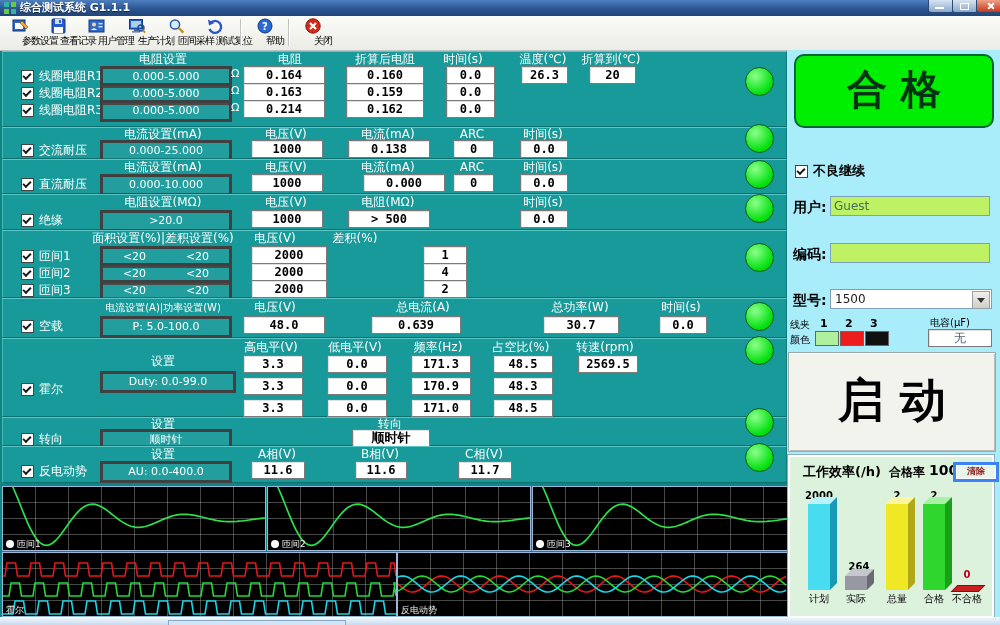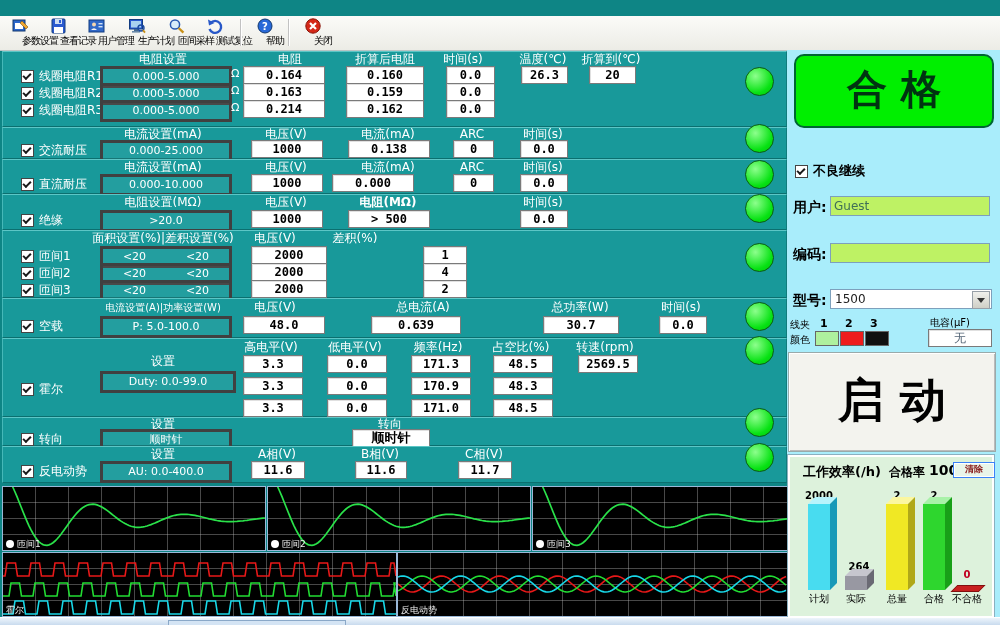--- a/index.html
+++ b/index.html
@@ -68,40 +68,59 @@
   .smalltxt{position:absolute;color:#000;font-size:11px;font-weight:bold;white-space:nowrap;}
   .swatch{position:absolute;width:22px;height:13px;border:1px solid #666;}
   .startbtn{position:absolute;left:1px;top:302px;width:206px;height:98px;background:linear-gradient(#fbfbf8,#ededе6);
     background:#f3f3ee;border:1px solid #9aa;box-shadow:inset 1px 1px 0 #fff, inset -1px -1px 0 #bbb;
     color:#000;font-size:46px;font-weight:bold;text-align:center;line-height:94px;letter-spacing:16px;text-indent:16px;}
   
   .stats{position:absolute;left:1px;top:405px;width:206px;height:163px;background:#ddf2dc;
     border:2px solid #fff;outline:1px solid #8ab0c0;box-sizing:border-box;}
   .stitle{position:absolute;color:#000;font-weight:bold;white-space:nowrap;}
   .clearbtn{position:absolute;left:163px;top:5px;width:40px;height:14px;background:#e9f5e9;
-    border:1px solid #3b82f6;box-shadow:inset 0 0 0 1px #fff;color:#8b2020;font-size:9px;font-weight:bold;
+    border:3px solid #3b82f6;box-shadow:inset 0 0 0 1px #fff;color:#8b2020;font-size:9px;font-weight:bold;
     text-align:center;line-height:12px;}
   .bar{position:absolute;}
   .bar .face{position:absolute;left:0;top:0;width:100%;height:100%;}
   .bar .btop{position:absolute;left:0;top:-7px;width:100%;height:7px;transform:skewX(-45deg);transform-origin:0 100%;}
   .bar .bside{position:absolute;right:-7px;top:0;width:7px;height:100%;transform:skewY(-45deg);transform-origin:left top;}
   .barval{position:absolute;transform:translateX(-50%);font-size:10px;font-weight:bold;color:#000;white-space:nowrap;}
   .barval.red{color:#c00020;}
   .barcat{position:absolute;transform:translateX(-50%);font-size:10px;color:#000;white-space:nowrap;}
   .flatred{position:absolute;background:#c82020;transform:skewX(-45deg);border:1px solid #801010;}
   
   .bstrip{position:absolute;left:0;top:617px;width:1000px;height:8px;
     background:linear-gradient(#eef5fc,#c3d7ec);border-top:1px solid #fff;}
   .bstrip .tray{position:absolute;left:168px;top:2px;width:176px;height:6px;background:#d4e4f4;border:1px solid #8aa8c8;border-bottom:none;}
 </style>
 </head>
 <body>
 
 <div id="app">
 
+  <div class="titlebar">
+    <svg class="appicon" viewBox="0 0 12 12">
+      <rect x="0" y="0" width="5" height="5" fill="#35b0a8"></rect>
+        <rect x="7" y="0" width="5" height="5" fill="#66cc44"></rect>
+      <rect x="0" y="7" width="5" height="5" fill="#66cc44"></rect>
+        <rect x="7" y="7" width="5" height="5" fill="#35b0a8"></rect>
+    </svg>
+    <span class="ttl">综合测试系统 G1.1.1</span>
+    <div class="wbtn" style="left:928px;width:24px;">
+        <span class="glyph-min"></span>
+      </div>
+    <div class="wbtn" style="left:952px;width:24px;">
+        <span class="glyph-max"></span>
+      </div>
+    <div class="wbtn close" style="left:976px;width:30px;">
+        <span class="glyph-x1"></span>
+        <span class="glyph-x2"></span>
+      </div>
+  </div>
 
   <div class="toolbar">
     <div class="tbtn" style="left:2px;">
       <svg width="18" height="17" viewBox="0 0 18 17">
         <rect x="1" y="2" width="12" height="11" fill="#2a66cc" stroke="#12386e"></rect>
           <rect x="3" y="5" width="8" height="6" fill="#fff"></rect>
         <path d="M10,3 L16,9 L14,11 L8,5 Z" fill="#f0a830" stroke="#805010" stroke-width="0.6"></path>
         </svg>
       <span class="tlabel">参数设置</span>
     </div>
@@ -230,29 +249,29 @@
     <div class="hdr" style="left:283px;top:1px;">电压(V)</div>
     <div class="hdr" style="left:385px;top:1px;">电流(mA)</div>
     <div class="hdr" style="left:469px;top:1px;">ARC</div>
     <div class="hdr" style="left:540px;top:1px;">时间(s)</div>
     <div class="chkrow" style="left:18px;top:16px;">
         <span class="cb"></span>
         <span>直流耐压</span>
       </div>
     <div class="sbox" style="left:97px;top:14px;width:126px;">0.000-10.000</div>
     <div class="vbox" style="left:248px;top:14px;width:70px;">1000</div>
-    <div class="vbox" style="left:329px;top:14px;width:80px;">0.000</div>
+    <div class="vbox" style="left:360px;top:14px;width:80px;">0.000</div>
     <div class="vbox" style="left:450px;top:14px;width:39px;">0</div>
     <div class="vbox" style="left:517px;top:14px;width:46px;">0.0</div>
   </div>
 
   <div class="section" style="top:194px;height:34px;">
     <div class="hdr" style="left:160px;top:1px;">电阻设置(MΩ)</div>
     <div class="hdr" style="left:283px;top:1px;">电压(V)</div>
-    <div class="hdr" style="left:385px;top:1px;font-weight:bold;">电阻(MΩ)</div>
+    <div class="hdr" style="left:385px;top:1px;">电阻(MΩ)</div>
     <div class="hdr" style="left:540px;top:1px;">时间(s)</div>
     <div class="chkrow" style="left:18px;top:17px;">
         <span class="cb"></span>
         <span>绝缘</span>
       </div>
     <div class="sbox" style="left:97px;top:15px;width:126px;">&gt;20.0</div>
     <div class="vbox" style="left:248px;top:15px;width:70px;">1000</div>
     <div class="vbox" style="left:345px;top:15px;width:80px;">&gt; 500</div>
     <div class="vbox" style="left:517px;top:15px;width:46px;">0.0</div>
   </div>

